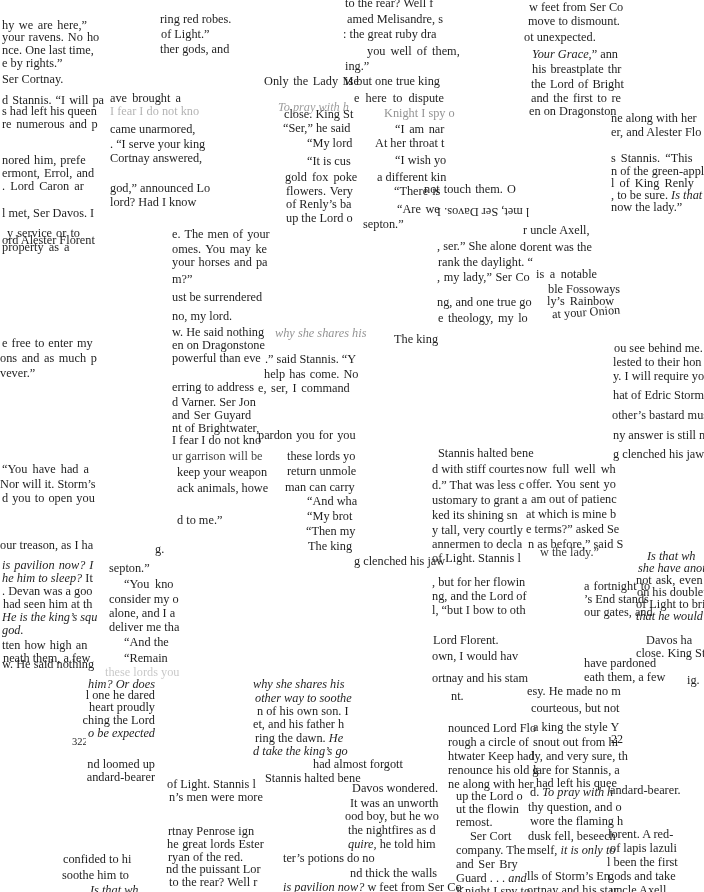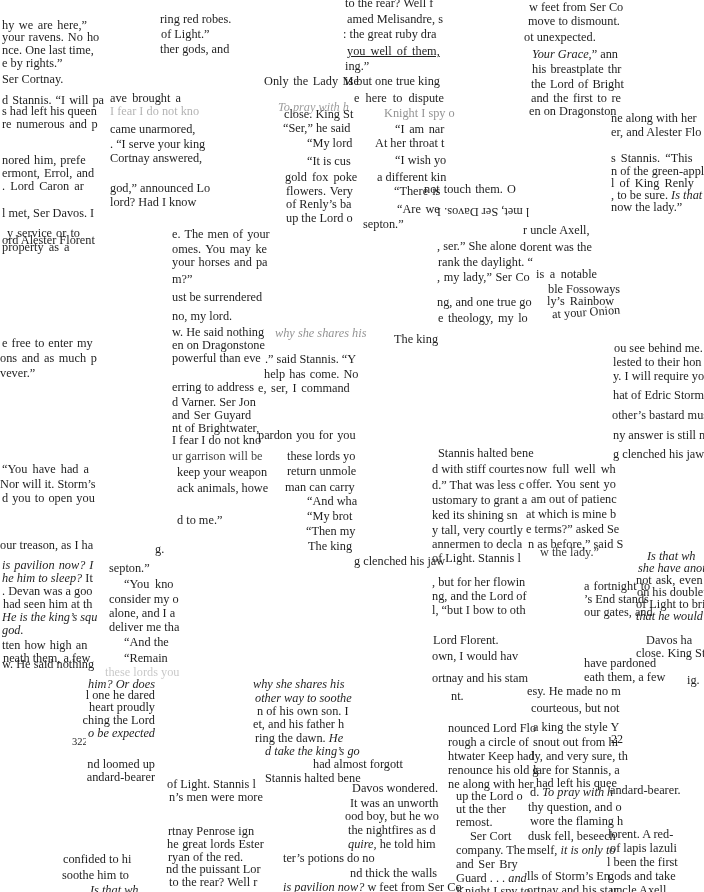--- a/index.html
+++ b/index.html
@@ -101,21 +101,21 @@
     <div class="ln" style="left: 55px; top: 757px; width: 100px; text-align: right;"><span>nd loomed up</span></div>
     <div class="ln" style="left: 55px; top: 770px; width: 100px; text-align: right;"><span>andard-bearer</span></div>
     <div class="ln" style="left: 63px; top: 852px;"><span>confided to hi</span></div>
     <div class="ln" style="left: 62px; top: 868px;"><span>soothe him to</span></div>
     <div class="ln" style="left: 90px; top: 883px;"><span class="i">Is that wh</span></div>
     <div class="ln" style="left: 253px; top: 677px;"><span class="i">why she shares his</span></div>
     <div class="ln" style="left: 255px; top: 691px;"><span class="i">other way to soothe</span></div>
     <div class="ln" style="left: 257px; top: 704px;"><span>n of his own son. I</span></div>
     <div class="ln" style="left: 253px; top: 717px;"><span>et, and his father h</span></div>
     <div class="ln" style="left: 255px; top: 731px;"><span>ring the dawn. </span><span class="i">He</span></div>
-    <div class="ln" style="left: 253px; top: 744px; margin-left: 12px;"><span class="i">d take the king’s go</span></div>
+    <div class="ln" style="left: 253px; top: 744px;"><span class="i">d take the king’s go</span></div>
     <div class="ln" style="left: 313px; top: 757px;"><span>had almost forgott</span></div>
     <div class="ln" style="left: 265px; top: 771px;"><span>Stannis halted bene</span></div>
     <div class="ln" style="left: 167px; top: 777px;"><span>of Light. Stannis l</span></div>
     <div class="ln" style="left: 169px; top: 790px;"><span>n’s men were more</span></div>
     <div class="ln" style="left: 168px; top: 824px;"><span>rtnay Penrose ign</span></div>
     <div class="ln" style="left: 167px; top: 837px; word-spacing: 0.5px;"><span>he great lords Ester</span></div>
     <div class="ln" style="left: 168px; top: 850px;"><span>ryan of the red.</span></div>
     <div class="ln" style="left: 166px; top: 862px;"><span>nd the puissant Lor</span></div>
     <div class="ln" style="left: 169px; top: 875px;"><span>to the rear? Well r</span></div>
     <div class="ln" style="left: 352px; top: 781px;"><span>Davos wondered.</span></div>
@@ -123,21 +123,21 @@
     <div class="ln" style="left: 345px; top: 809px;"><span>ood boy, but he wo</span></div>
     <div class="ln" style="left: 348px; top: 823px;"><span>the nightfires as d</span></div>
     <div class="ln" style="left: 348px; top: 837px;"><span class="i">quire,</span><span> he told him</span></div>
     <div class="ln" style="left: 283px; top: 851px;"><span>ter’s potions do no</span></div>
     <div class="ln" style="left: 350px; top: 866px;"><span>nd thick the walls</span></div>
     <div class="ln" style="left: 283px; top: 880px;"><span class="i">is pavilion now? </span><span>w feet from Ser Co</span></div>
     <div class="ln" style="left: 264px; top: 74px; word-spacing: 1.5px;"><span>Only the Lady Me</span></div>
     <div class="ln" style="left: 345px; top: -4px;"><span>to the rear? Well f</span></div>
     <div class="ln" style="left: 347px; top: 12px;"><span>amed Melisandre, s</span></div>
     <div class="ln" style="left: 343px; top: 27px;"><span>: the great ruby dra</span></div>
-    <div class="ln" style="left: 347px; top: 44px; word-spacing: 2px; text-decoration: underline;"><span>you well of them,</span></div>
+    <div class="ln" style="left: 367px; top: 44px; word-spacing: 2px;"><span>you well of them,</span></div>
     <div class="ln" style="left: 345px; top: 59px;"><span>ing.”</span></div>
     <div class="ln" style="left: 345px; top: 74px;"><span>is but one true king</span></div>
     <div class="ln" style="left: 354px; top: 91px; word-spacing: 3px;"><span>e here to dispute</span></div>
     <div class="ln" style="left: 278px; top: 100px; opacity: 0.45;"><span class="i">To pray with h</span></div>
     <div class="ln" style="left: 284px; top: 107px;"><span>close. King St</span></div>
     <div class="ln" style="left: 283px; top: 121px;"><span>“Ser,” he said</span></div>
     <div class="ln" style="left: 307px; top: 136px;"><span>“My lord</span></div>
     <div class="ln" style="left: 307px; top: 154px;"><span>“It is cus</span></div>
     <div class="ln" style="left: 285px; top: 170px; word-spacing: 2px;"><span>gold fox poke</span></div>
     <div class="ln" style="left: 286px; top: 184px; word-spacing: 1px;"><span>flowers. Very</span></div>
@@ -245,21 +245,21 @@
     <div class="ln" style="left: 611px; top: 732px; font-size: 12px;"><span>22</span></div>
     <div class="ln" style="left: 448px; top: 749px;"><span>htwater Keep had</span></div>
     <div class="ln" style="left: 531px; top: 749px;"><span>ly, and very sure, th</span></div>
     <div class="ln" style="left: 448px; top: 763px;"><span>renounce his old g</span></div>
     <div class="ln" style="left: 533px; top: 763px;"><span>lare for Stannis, a</span></div>
     <div class="ln" style="left: 448px; top: 777px;"><span>ne along with her</span></div>
     <div class="ln" style="left: 536px; top: 776px;"><span>had left his quee</span></div>
     <div class="ln" style="left: 456px; top: 789px;"><span>up the Lord o</span></div>
     <div class="ln" style="left: 530px; top: 785px;"><span>d. </span><span class="i">To pray with h</span></div>
     <div class="ln" style="left: 610px; top: 783px;"><span>andard-bearer.</span></div>
-    <div class="ln" style="left: 456px; top: 802px;"><span>ut the ther</span></div>
+    <div class="ln" style="left: 456px; top: 802px;"><span>ut the flowin</span></div>
     <div class="ln" style="left: 528px; top: 800px;"><span>thy question, and o</span></div>
     <div class="ln" style="left: 456px; top: 815px;"><span>remost.</span></div>
     <div class="ln" style="left: 530px; top: 814px;"><span>wore the flaming h</span></div>
     <div class="ln" style="left: 470px; top: 829px;"><span>Ser Cort</span></div>
     <div class="ln" style="left: 528px; top: 829px;"><span>dusk fell, beseech</span></div>
     <div class="ln" style="left: 608px; top: 827px;"><span>lorent. A red-</span></div>
     <div class="ln" style="left: 456px; top: 843px;"><span>company. The</span></div>
     <div class="ln" style="left: 527px; top: 843px;"><span>mself, </span><span class="i">it is only to</span></div>
     <div class="ln" style="left: 610px; top: 841px;"><span>of lapis lazuli</span></div>
     <div class="ln" style="left: 456px; top: 857px; word-spacing: 1.5px;"><span>and Ser Bry</span></div>

